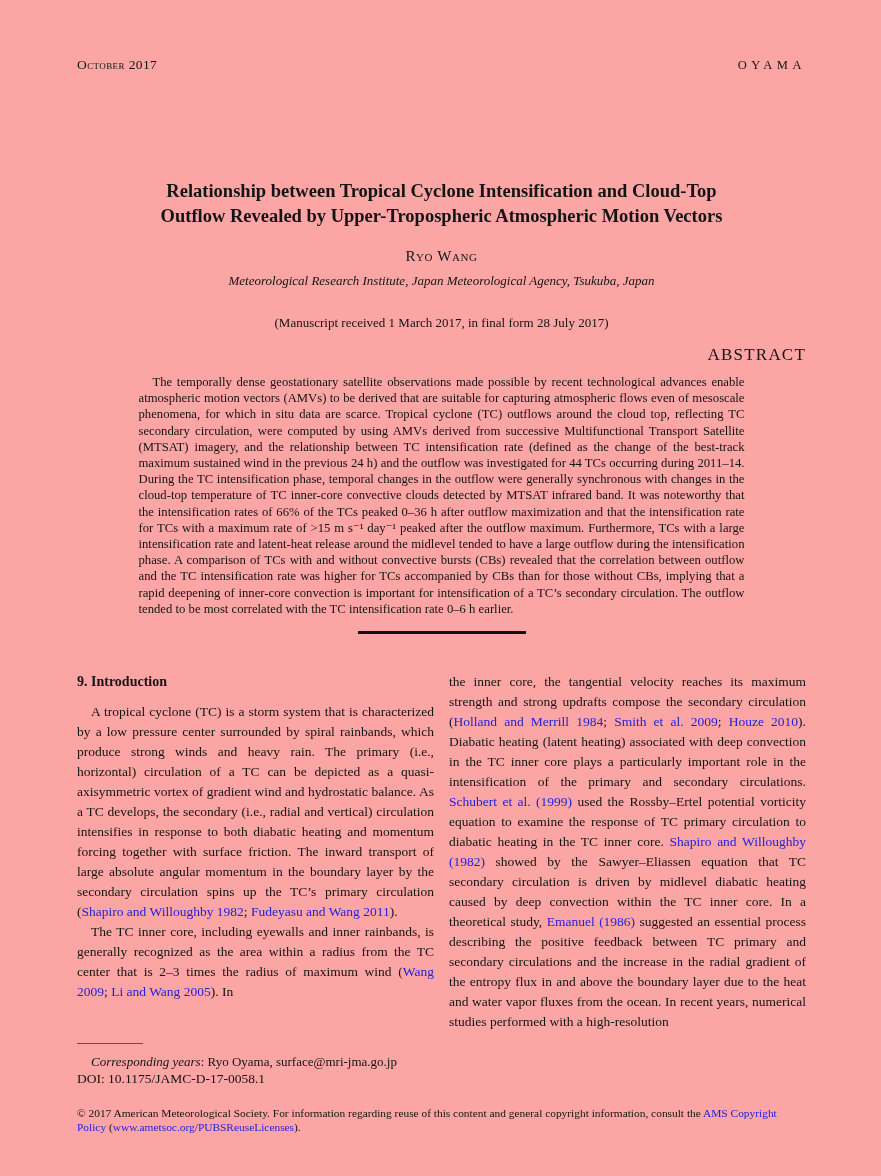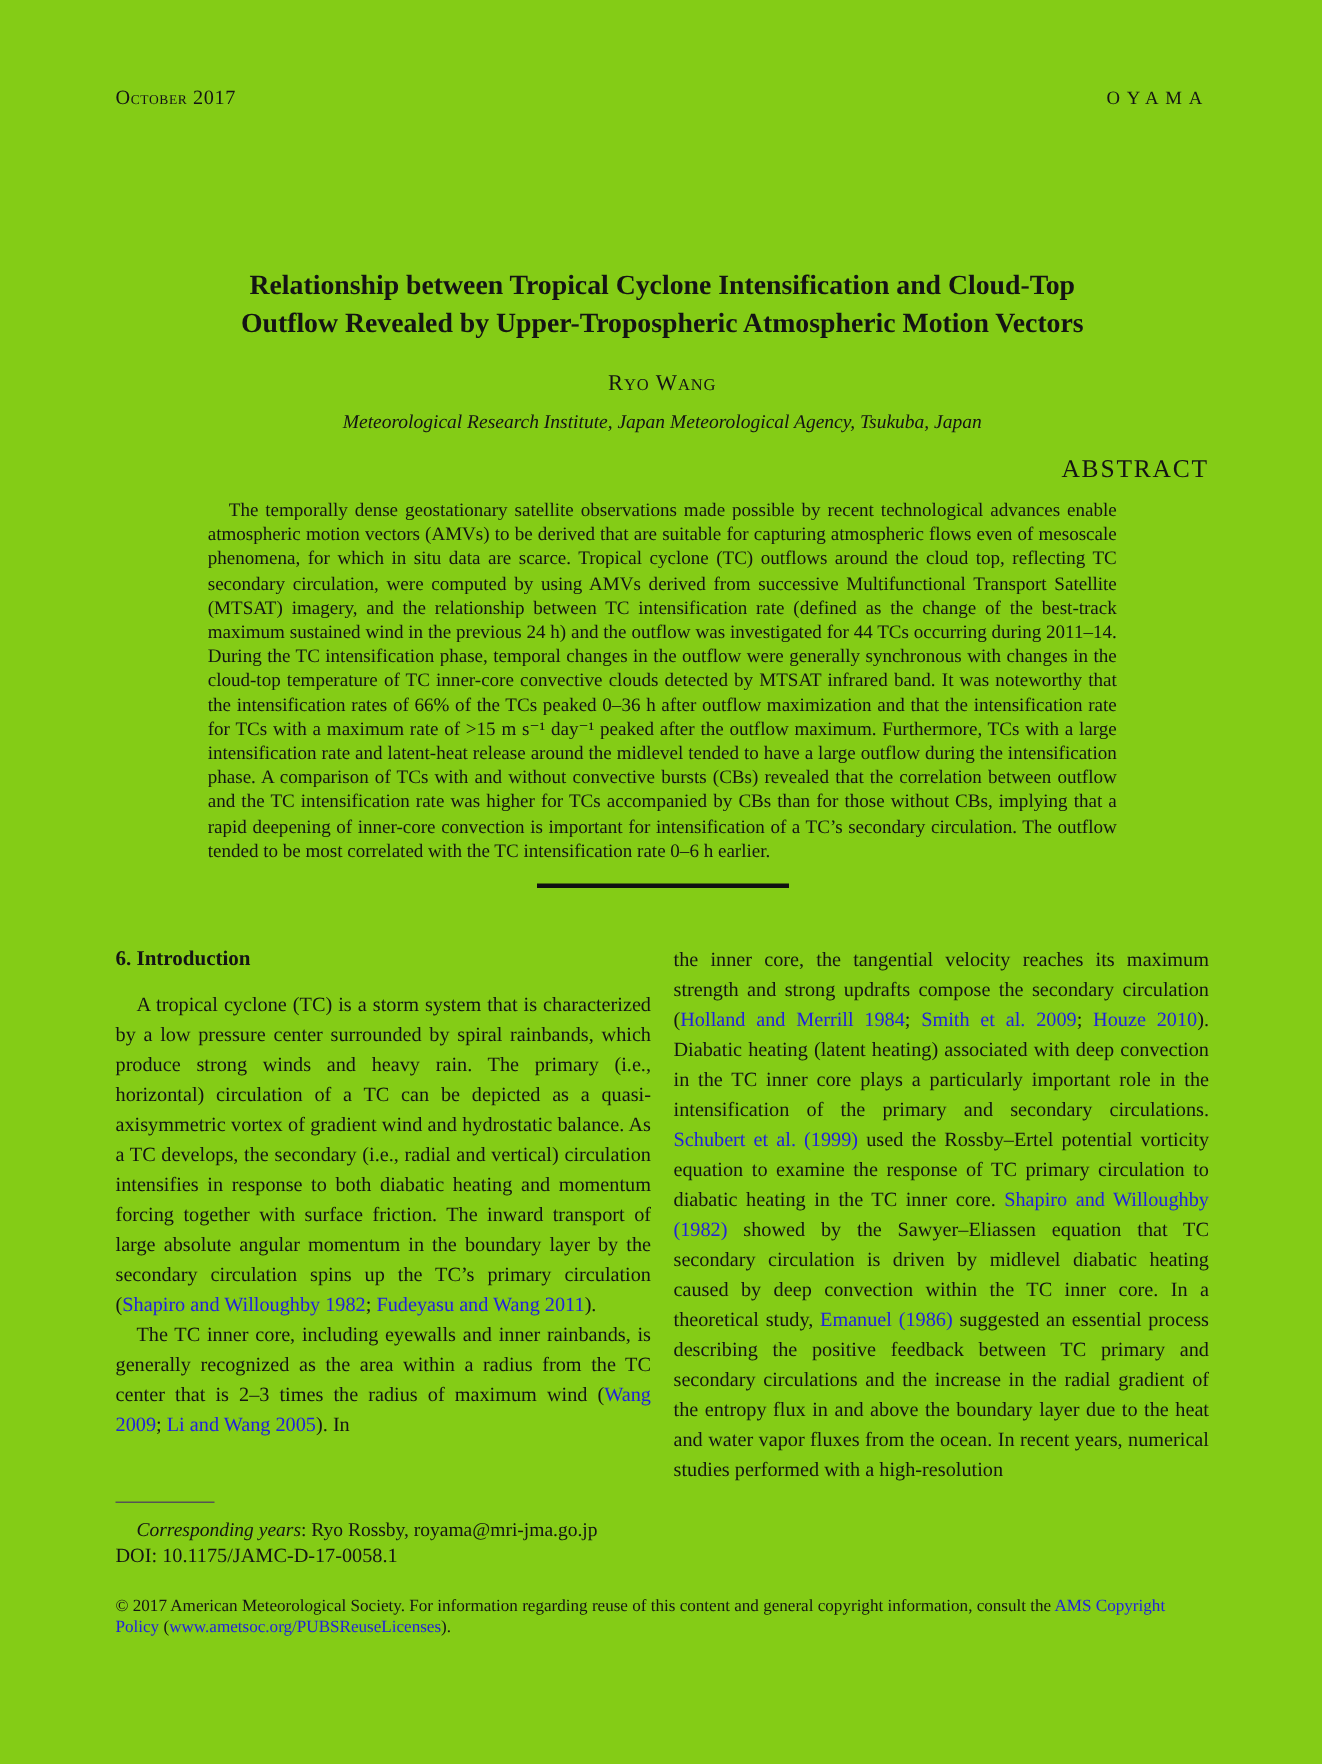--- a/index.html
+++ b/index.html
@@ -1,20 +1,20 @@
 <!DOCTYPE html>
 <html style="--link: #2222dd;"><head>
 <meta charset="utf-8">
 <style>
   html, body { margin: 0; padding: 0; background: #ffffff; }
   .page {
     position: relative;
     width: 881px;
     height: 1176px;
-    background: #84cc16;
+    background: #fca5a5;
     box-sizing: border-box;
     padding: 57px 75px 0 77px;
     font-family: "Liberation Serif", "DejaVu Serif", serif;
     color: #141414;
     overflow: hidden;
   }
   
   .running-header {
     display: flex;
     align-items: baseline;
@@ -146,35 +146,36 @@
 
   <div class="title-block">
     <div>Relationship between Tropical Cyclone Intensification and Cloud-Top</div>
     <div>Outflow Revealed by Upper-Tropospheric Atmospheric Motion Vectors</div>
   </div>
 
   <div class="author-line">Ryo Wang</div>
 
   <div class="affiliation-line">Meteorological Research Institute, Japan Meteorological Agency, Tsukuba, Japan</div>
 
+  <div class="manuscript-line">(Manuscript received 1 March 2017, in final form 28 July 2017)</div>
 
   <div class="abstract-heading">ABSTRACT</div>
 
   <p class="abstract-body">The temporally dense geostationary satellite observations made possible by recent technological advances enable atmospheric motion vectors (AMVs) to be derived that are suitable for capturing atmospheric flows even of mesoscale phenomena, for which in situ data are scarce. Tropical cyclone (TC) outflows around the cloud top, reflecting TC secondary circulation, were computed by using AMVs derived from successive Multifunctional Transport Satellite (MTSAT) imagery, and the relationship between TC intensification rate (defined as the change of the best-track maximum sustained wind in the previous 24 h) and the outflow was investigated for 44 TCs occurring during 2011–14. During the TC intensification phase, temporal changes in the outflow were generally synchronous with changes in the cloud-top temperature of TC inner-core convective clouds detected by MTSAT infrared band. It was noteworthy that the intensification rates of 66% of the TCs peaked 0–36 h after outflow maximization and that the intensification rate for TCs with a maximum rate of &gt;15 m s⁻¹ day⁻¹ peaked after the outflow maximum. Furthermore, TCs with a large intensification rate and latent-heat release around the midlevel tended to have a large outflow during the intensification phase. A comparison of TCs with and without convective bursts (CBs) revealed that the correlation between outflow and the TC intensification rate was higher for TCs accompanied by CBs than for those without CBs, implying that a rapid deepening of inner-core convection is important for intensification of a TC’s secondary circulation. The outflow tended to be most correlated with the TC intensification rate 0–6 h earlier.</p>
 
   <div class="separator-rule"></div>
 
   <div class="columns">
     <div class="col col-left">
-      <h2 class="section-heading">6. Introduction</h2>
+      <h2 class="section-heading">9. Introduction</h2>
       <p class="body-par"><span>A tropical cyclone (TC) is a storm system that is characterized by a low pressure center surrounded by spiral rainbands, which produce strong winds and heavy rain. The primary (i.e., horizontal) circulation of a TC can be depicted as a quasi-axisymmetric vortex of gradient wind and hydrostatic balance. As a TC develops, the secondary (i.e., radial and vertical) circulation intensifies in response to both diabatic heating and momentum forcing together with surface friction. The inward transport of large absolute angular momentum in the boundary layer by the secondary circulation spins up the TC’s primary circulation (</span><span class="ref-link">Shapiro and Willoughby 1982</span><span>; </span><span class="ref-link">Fudeyasu and Wang 2011</span><span>).</span></p>
       <p class="body-par"><span>The TC inner core, including eyewalls and inner rainbands, is generally recognized as the area within a radius from the TC center that is 2–3 times the radius of maximum wind (</span><span class="ref-link">Wang 2009</span><span>; </span><span class="ref-link">Li and Wang 2005</span><span>). In</span></p>
       <div class="footnote">
         <hr class="footnote-rule">
-        <div class="footnote-text"><span class="italic">Corresponding years</span><span>: Ryo Rossby, royama@mri-jma.go.jp</span></div>
+        <div class="footnote-text"><span class="italic">Corresponding years</span><span>: Ryo Oyama, surface@mri-jma.go.jp</span></div>
       </div>
     </div>
     <div class="col col-right">
       <p class="body-par no-indent"><span>the inner core, the tangential velocity reaches its maximum strength and strong updrafts compose the secondary circulation (</span><span class="ref-link">Holland and Merrill 1984</span><span>; </span><span class="ref-link">Smith et al. 2009</span><span>; </span><span class="ref-link">Houze 2010</span><span>). Diabatic heating (latent heating) associated with deep convection in the TC inner core plays a particularly important role in the intensification of the primary and secondary circulations. </span><span class="ref-link">Schubert et al. (1999)</span><span> used the Rossby–Ertel potential vorticity equation to examine the response of TC primary circulation to diabatic heating in the TC inner core. </span><span class="ref-link">Shapiro and Willoughby (1982)</span><span> showed by the Sawyer–Eliassen equation that TC secondary circulation is driven by midlevel diabatic heating caused by deep convection within the TC inner core. In a theoretical study, </span><span class="ref-link">Emanuel (1986)</span><span> suggested an essential process describing the positive feedback between TC primary and secondary circulations and the increase in the radial gradient of the entropy flux in and above the boundary layer due to the heat and water vapor fluxes from the ocean. In recent years, numerical studies performed with a high-resolution</span></p>
     </div>
   </div>
 
   <div class="doi-line">DOI: 10.1175/JAMC-D-17-0058.1</div>
 
   <div class="copyright-block"><span>© 2017 American Meteorological Society. For information regarding reuse of this content and general copyright information, consult the </span><span class="ref-link">AMS Copyright Policy</span><span> (</span><span class="ref-link">www.ametsoc.org/PUBSReuseLicenses</span><span>).</span></div>

